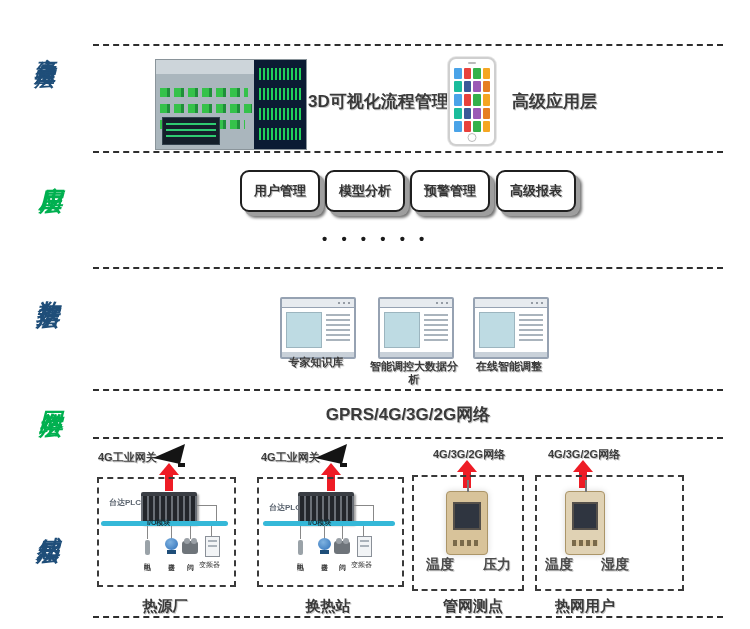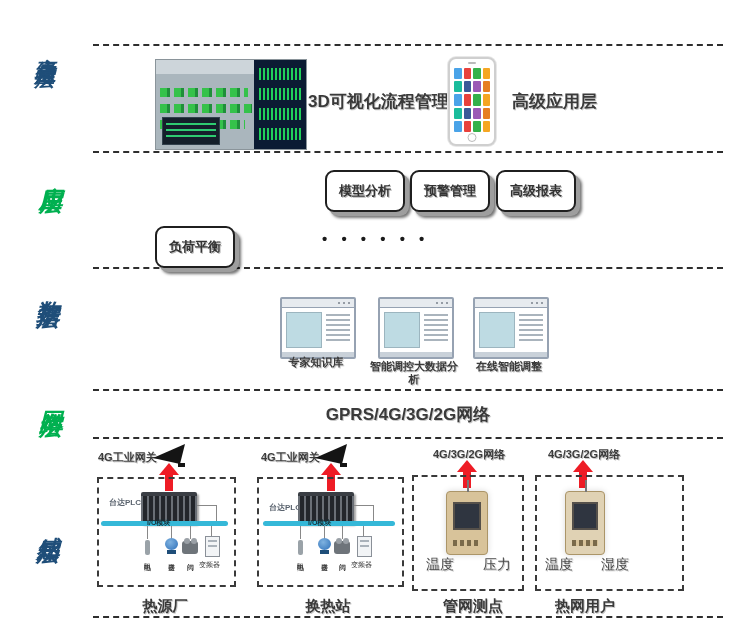--- a/index.html
+++ b/index.html
@@ -83,21 +83,21 @@
   .valve i{position:absolute;top:-3px;width:6px;height:6px;background:#9aa0a6;border-radius:50%;}
   .vfd{position:absolute;width:13px;height:19px;background:#f2f4f6;border:1px solid #8a9098;}
   .vfd i{display:block;height:2px;background:#aab2ba;margin:3px 2px 0 2px;}
   .rtu{position:absolute;width:40px;height:62px;background:#d8c39a;border:1px solid #ab9568;
        border-radius:4px;box-shadow:0 0 6px rgba(0,0,0,.15);}
   .rtu .ant{position:absolute;top:-12px;left:50%;width:2px;height:12px;background:#777;}
   .rtu .scr{position:absolute;left:6px;top:10px;right:6px;height:24px;background:#2f3540;
        border:2px solid #55504a;}
   .rtu .keys{position:absolute;left:6px;bottom:8px;right:6px;height:6px;background:
        repeating-linear-gradient(90deg,#7a6a4a 0 4px,#d8c39a 4px 7px);}
-  .sensor{position:absolute;width:42px;text-align:center;font-size:14px;font-weight:normal;
+  .sensor{position:absolute;width:42px;text-align:center;font-size:14px;font-weight:bold;
        color:#4a4a4a;text-shadow:1px 1px 0 #c9c9c9;}
   .stcap{position:absolute;width:90px;text-align:center;font-size:15px;font-weight:bold;
        color:#3a3a3a;text-shadow:1px 1px 0 #c9c9c9;}
   .elbow{position:absolute;background:#888;}
   .dots{position:absolute;font-size:15px;font-weight:bold;color:#1a1a1a;letter-spacing:5px;}
 </style>
 </head>
 <body>
 
 <div id="stage">
@@ -153,24 +153,24 @@
         <i></i>
         <i></i>
         <i></i>
         <i></i>
         <i></i>
     </div>
     <div class="home"></div>
   </div>
   <div class="cap" style="left:512px;top:90px;font-size:17px">高级应用层</div>
 
+  <div class="btn3d" style="left:240px;top:170px">用户管理</div>
   <div class="btn3d" style="left:325px;top:170px">模型分析</div>
   <div class="btn3d" style="left:410px;top:170px">预警管理</div>
   <div class="btn3d" style="left:496px;top:170px">高级报表</div>
-  <div class="btn3d" style="left:155px;top:226px">负荷平衡</div>
   <div class="dots" style="left:322px;top:230px">• • • • • •</div>
 
 
   <div class="win" style="left:280px;top:297px">
     <div class="tbar">
         <i style="right:4px"></i>
         <i style="right:9px"></i>
         <i style="right:14px"></i>
       </div>
     <div class="sq"></div>

